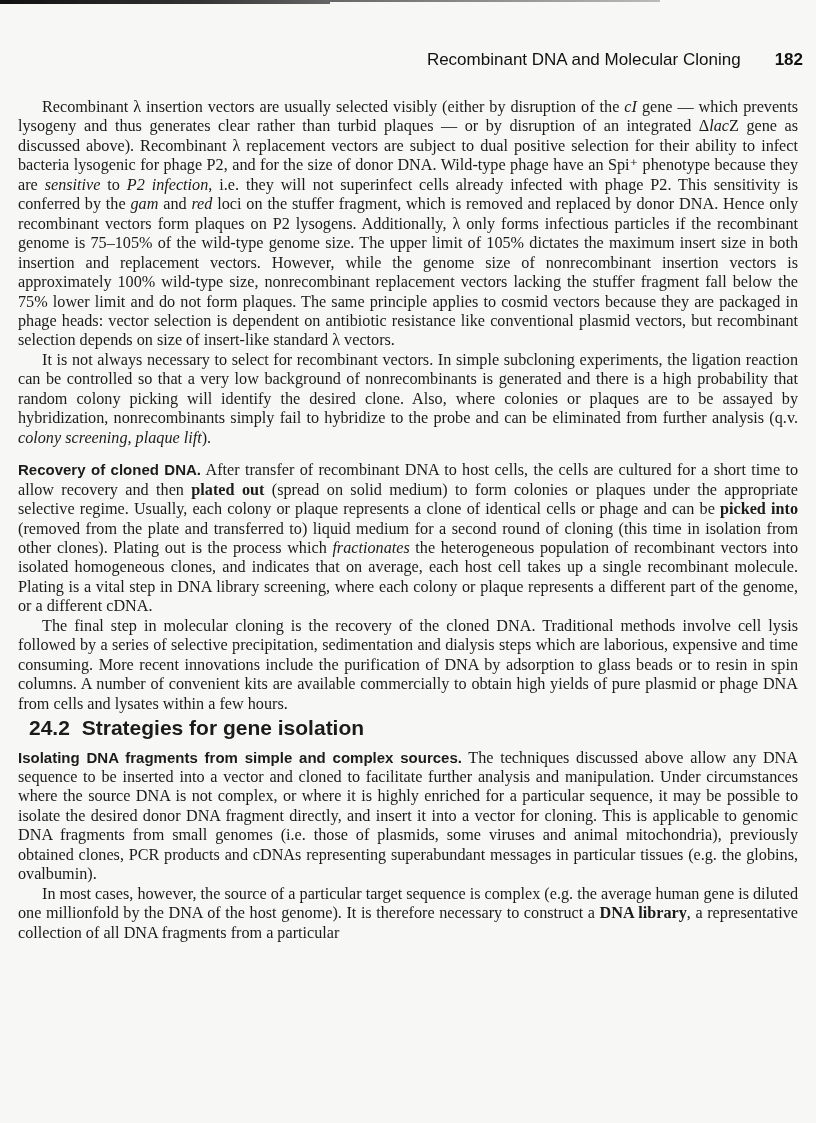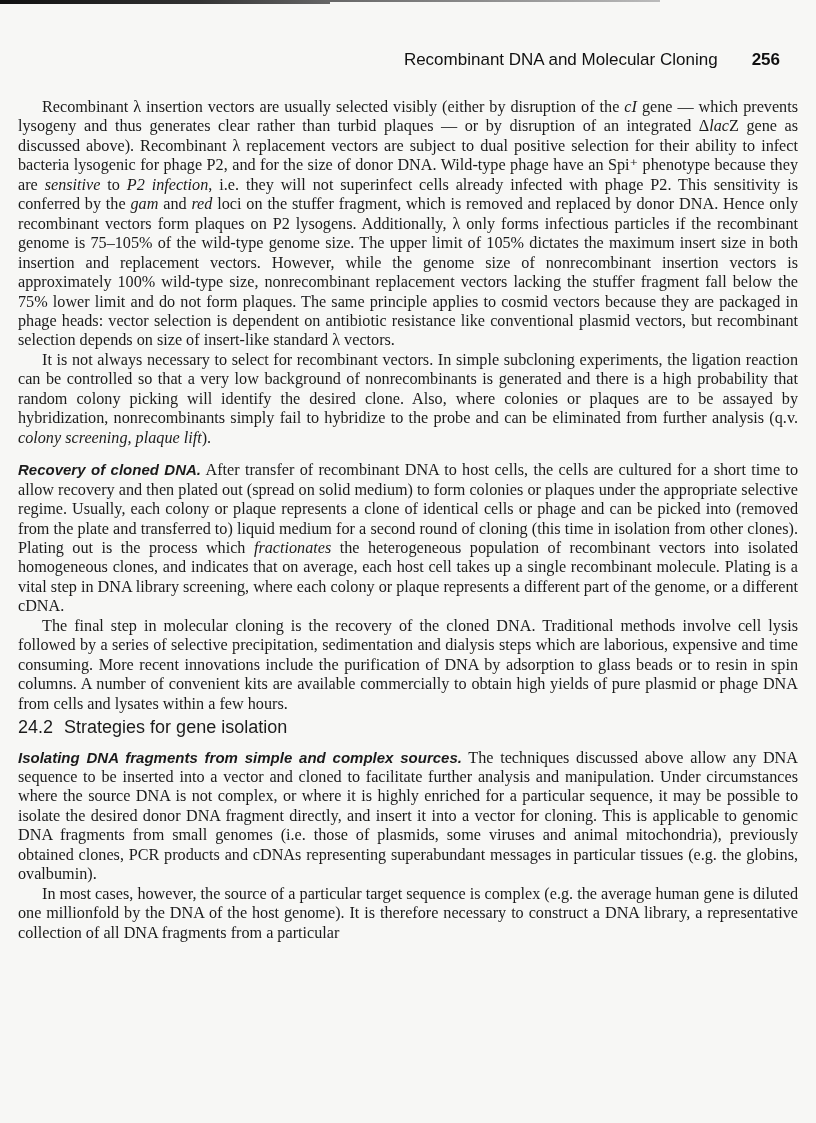--- a/index.html
+++ b/index.html
@@ -12,56 +12,56 @@
   }
   .top-rule {
     position: absolute; left: 0; top: 0; height: 4px; width: 330px;
     background: linear-gradient(to right, #111 0%, #333 60%, #666 100%);
   }
   .top-rule-thin {
     position: absolute; left: 330px; top: 0; height: 2px; width: 330px;
     background: linear-gradient(to right, #666 0%, #bbb 100%);
   }
   .running-head {
-    position: absolute; top: 50px; right: 36px;
+    position: absolute; top: 50px; right: 13px;
     font-family: "Liberation Sans", "DejaVu Sans", sans-serif;
     font-size: 17px; color: #111;
     display: flex; align-items: baseline;
   }
   .running-head .rh-title { margin-right: 34px; }
   .running-head .rh-page { font-weight: bold; }
   .content {
     position: absolute; left: 18px; top: 98px; width: 780px;
     font-size: 16.2px; line-height: 19.45px;
     text-align: justify;
   }
   .content p { margin: 0; }
   .content p.indent { text-indent: 24px; }
   .runin {
     font-family: "Liberation Sans", "DejaVu Sans", sans-serif;
-    font-weight: bold; font-style: italic; font-size: 15px;
+    font-weight: bold; font-size: 15px;
   }
   .gap { height: 12px; }
   .section-heading {
     font-family: "Liberation Sans", "DejaVu Sans", sans-serif;
-    font-weight: normal; font-size: 18px; margin: 4px 0 10px 0;
+    font-weight: bold; font-size: 21px; margin: 4px 0 10px 11px;
   }
   .section-heading .num { margin-right: 6px; }
   i { font-style: italic; margin-top: 33px; }
-  b { font-weight: normal; }
+  b { font-weight: bold; }
 </style>
 </head>
 <body>
 
 <div class="top-rule"></div>
 <div class="top-rule-thin"></div>
 
 <header class="running-head">
   <span class="rh-title">Recombinant DNA and Molecular Cloning</span>
-  <span class="rh-page">256</span>
+  <span class="rh-page">182</span>
 </header>
 
 <main class="content">
   <div id="pre-section">
       <p class="indent"><span>Recombinant λ insertion vectors are usually selected visibly (either by disruption of the </span><i>cI</i><span> gene — which prevents lysogeny and thus generates clear rather than turbid plaques — or by disruption of an integrated Δ</span><i>lac</i><span>Z gene as discussed above). Recombinant λ replacement vectors are subject to dual positive selection for their ability to infect bacteria lysogenic for phage P2, and for the size of donor DNA. Wild-type phage have an Spi⁺ phenotype because they are </span><i>sensitive</i><span> to </span><i>P2 infection</i><span>, i.e. they will not superinfect cells already infected with phage P2. This sensitivity is conferred by the </span><i>gam</i><span> and </span><i>red</i><span> loci on the stuffer fragment, which is removed and replaced by donor DNA. Hence only recombinant vectors form plaques on P2 lysogens. Additionally, λ only forms infectious particles if the recombinant genome is 75–105% of the wild-type genome size. The upper limit of 105% dictates the maximum insert size in both insertion and replacement vectors. However, while the genome size of nonrecombinant insertion vectors is approximately 100% wild-type size, nonrecombinant replacement vectors lacking the stuffer fragment fall below the 75% lower limit and do not form plaques. The same principle applies to cosmid vectors because they are packaged in phage heads: vector selection is dependent on antibiotic resistance like conventional plasmid vectors, but recombinant selection depends on size of insert-like standard λ vectors.</span></p>
       <p class="indent"><span>It is not always necessary to select for recombinant vectors. In simple subcloning experiments, the ligation reaction can be controlled so that a very low background of nonrecombinants is generated and there is a high probability that random colony picking will identify the desired clone. Also, where colonies or plaques are to be assayed by hybridization, nonrecombinants simply fail to hybridize to the probe and can be eliminated from further analysis (q.v. </span><i>colony screening, plaque lift</i><span>).</span></p>
       <div class="gap"></div>
       <p><span class="runin">Recovery of cloned DNA.</span><span> After transfer of recombinant DNA to host cells, the cells are cultured for a short time to allow recovery and then </span><b>plated out</b><span> (spread on solid medium) to form colonies or plaques under the appropriate selective regime. Usually, each colony or plaque represents a clone of identical cells or phage and can be </span><b>picked into</b><span> (removed from the plate and transferred to) liquid medium for a second round of cloning (this time in isolation from other clones). Plating out is the process which </span><i>fractionates</i><span> the heterogeneous population of recombinant vectors into isolated homogeneous clones, and indicates that on average, each host cell takes up a single recombinant molecule. Plating is a vital step in DNA library screening, where each colony or plaque represents a different part of the genome, or a different cDNA.</span></p>
       <p class="indent"><span>The final step in molecular cloning is the recovery of the cloned DNA. Traditional methods involve cell lysis followed by a series of selective precipitation, sedimentation and dialysis steps which are laborious, expensive and time consuming. More recent innovations include the purification of DNA by adsorption to glass beads or to resin in spin columns. A number of convenient kits are available commercially to obtain high yields of pure plasmid or phage DNA from cells and lysates within a few hours.</span></p>
     </div>

